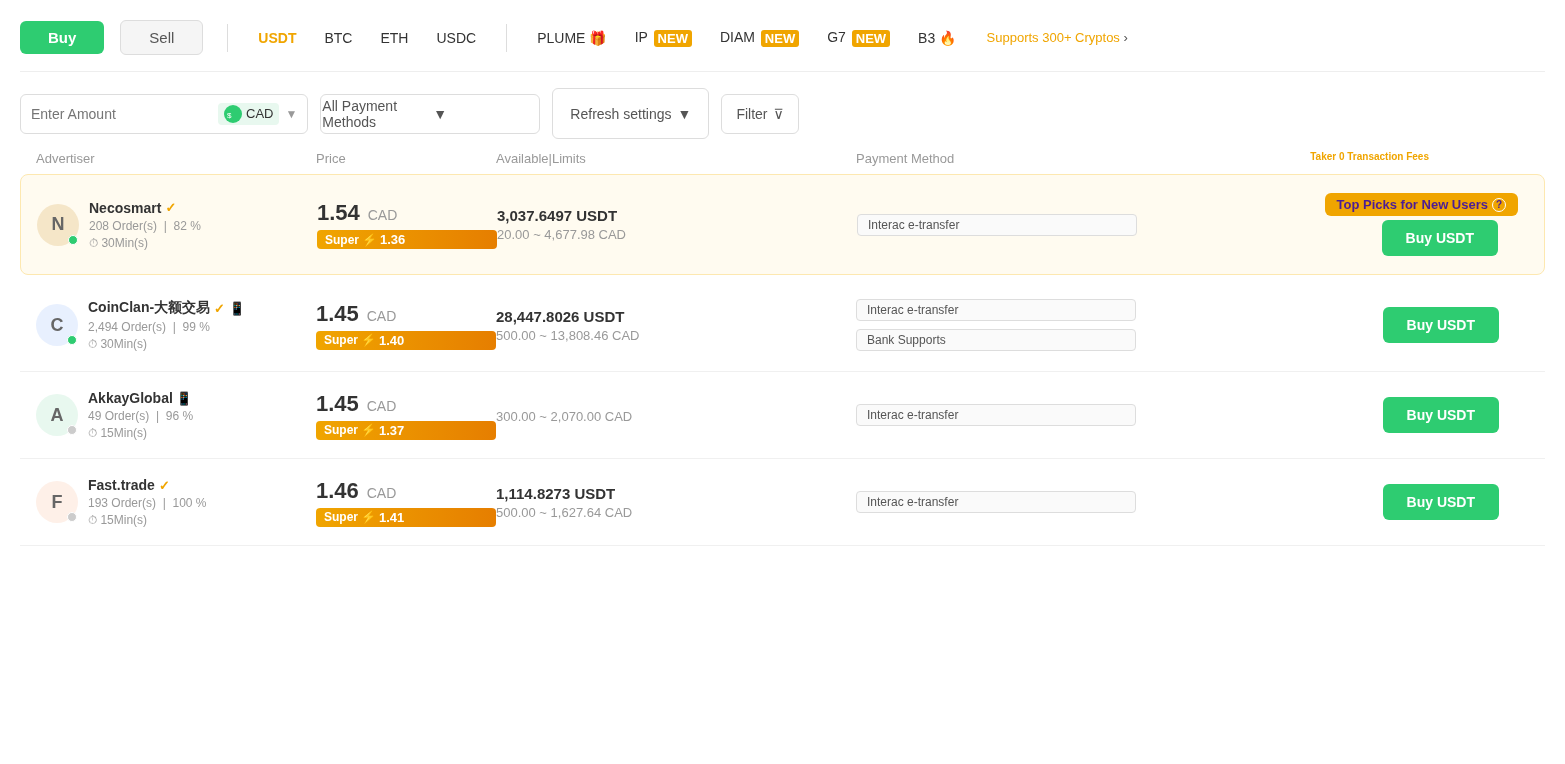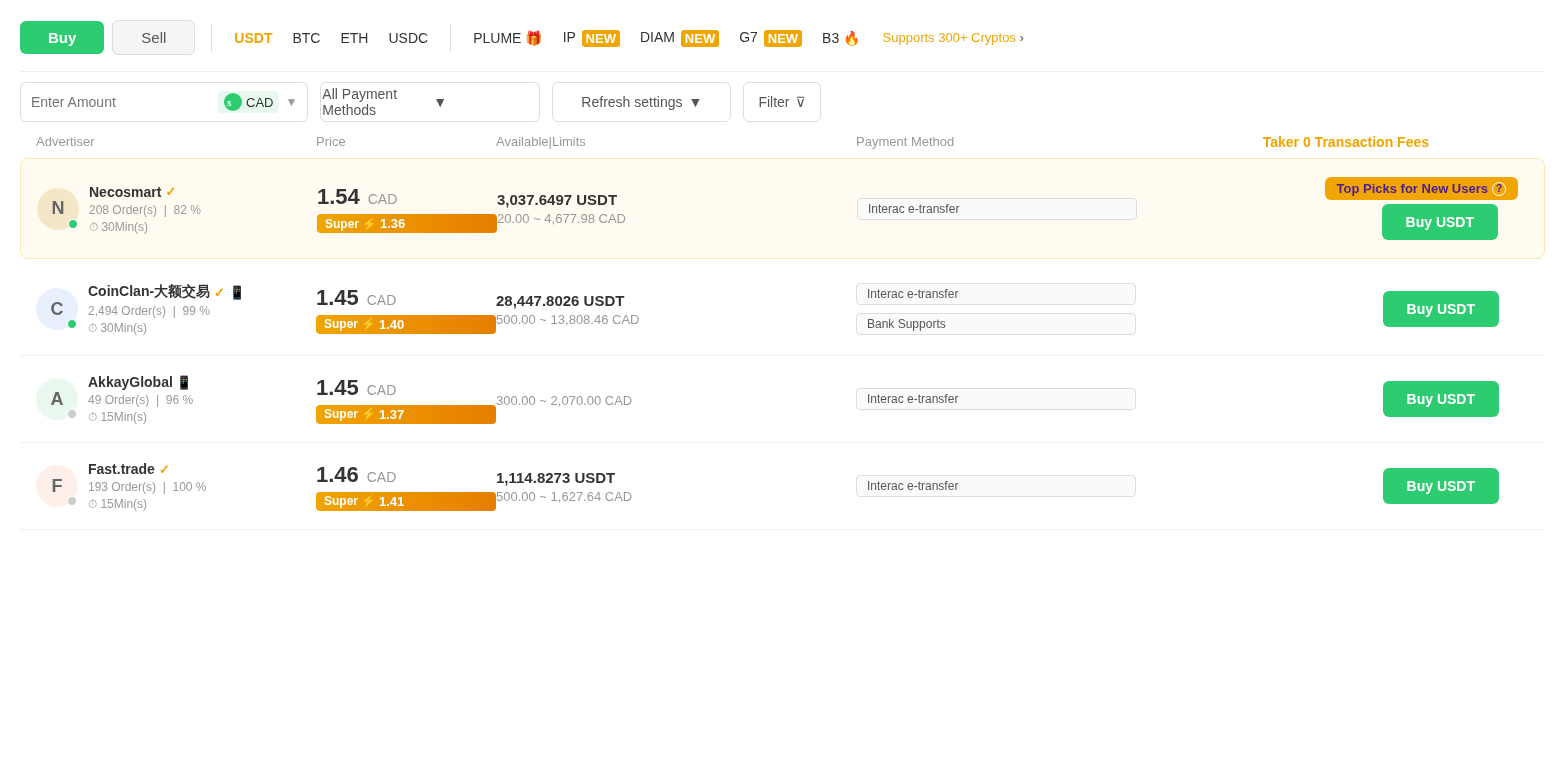--- a/index.html
+++ b/index.html
@@ -1,20 +1,20 @@
 <!DOCTYPE html>
 <html><head>
   <meta charset="utf-8">
   <style>
     * { box-sizing: border-box; margin: 0; padding: 0; }
     body { font-family: -apple-system, BlinkMacSystemFont, 'Segoe UI', sans-serif; background: #f5f5f5; font-size: 14px; color: #333; }
     .container { background: #fff; min-height: 764px; width: 1565px; padding: 12px 20px; }
 
     
-    .top-nav { display: flex; align-items: center; gap: 8px; padding: 8px 0 16px 0; border-bottom: 1px solid #eee; margin-bottom: 10px; }
+    .top-nav { display: flex; align-items: center; gap: 16px; padding: 8px 0 16px 0; border-bottom: 1px solid #eee; margin-bottom: 16px; }
     .btn-buy { background: #2ecc71; color: #fff; border: none; border-radius: 6px; padding: 8px 28px; font-size: 15px; font-weight: 600; cursor: pointer; }
     .btn-sell { background: #f5f5f5; color: #555; border: 1px solid #ddd; border-radius: 6px; padding: 8px 28px; font-size: 15px; font-weight: 500; cursor: pointer; }
     .divider-v { width: 1px; height: 28px; background: #ddd; margin: 0 8px; }
     .nav-coin { color: #f0a500; font-weight: 600; font-size: 14px; cursor: pointer; padding: 4px 6px; }
     .nav-coin-plain { color: #333; font-weight: 500; font-size: 14px; cursor: pointer; padding: 4px 6px; }
     .badge-new { background: #f0a500; color: #fff; font-size: 13px; font-weight: 700; border-radius: 3px; padding: 1px 4px; margin-left: 2px; vertical-align: middle; }
     .fire-icon { color: #e74c3c; font-size: 14px; }
     .gift-icon { font-size: 14px; }
     .supports-more { color: #555; font-size: 13px; cursor: pointer; margin-left: 8px; }
     .supports-more span { color: #f0a500; }
@@ -23,28 +23,28 @@
     .filters-row { display: flex; align-items: center; gap: 12px; margin-bottom: 4px; }
     .filter-input-wrap { display: flex; align-items: center; border: 1px solid #ddd; border-radius: 6px; background: #fff; padding: 0 10px; height: 40px; min-width: 200px; gap: 6px; }
     .filter-input-wrap input { border: none; outline: none; font-size: 14px; color: #999; background: transparent; flex: 1; }
     .coin-badge { display: flex; align-items: center; gap: 4px; background: #e8f8ef; border-radius: 4px; padding: 2px 6px; }
     .coin-badge span { color: #333; font-size: 13px; font-weight: 500; }
     .coin-icon { width: 18px; height: 18px; background: #2ecc71; border-radius: 50%; display: inline-flex; align-items: center; justify-content: center; }
     .coin-icon svg { width: 12px; height: 12px; fill: white; }
     .select-dropdown { display: flex; align-items: center; border: 1px solid #ddd; border-radius: 6px; background: #fff; padding: 0 1px; height: 40px; min-width: 220px; gap: 6px; cursor: pointer; }
     .select-dropdown span { flex: 1; color: #555; font-size: 14px; }
     .chevron { color: #999; font-size: 12px; }
-    .refresh-btn { display: flex; align-items: center; border: 1px solid #ddd; border-radius: 6px; background: #fff; padding: 0 28px; height: 40px; gap: 6px; cursor: pointer; }
+    .refresh-btn { display: flex; align-items: center; border: 1px solid #ddd; border-radius: 6px; background: #fff; padding: 0 17px; height: 51px; gap: 6px; cursor: pointer; }
     .refresh-btn span { color: #555; font-size: 14px; }
     .filter-btn { display: flex; align-items: center; border: 1px solid #ddd; border-radius: 6px; background: #fff; padding: 0 14px; height: 40px; gap: 6px; cursor: pointer; }
     .filter-btn span { color: #555; font-size: 14px; }
 
     
     .table-header { display: grid; grid-template-columns: 280px 180px 360px 280px 1fr; padding: 8px 16px; color: #999; font-size: 13px; }
-    .taker-fees { color: #f0a500; font-size: 14px; font-weight: 600; text-align: right; padding-right: 100px; }
+    .taker-fees { color: #f0a500; font-size: 10px; font-weight: 600; text-align: right; padding-right: 100px; }
 
     
     .advertiser-row { display: grid; grid-template-columns: 280px 180px 360px 280px 1fr; padding: 18px 16px; border-bottom: 1px solid #f0f0f0; align-items: center; }
     .advertiser-row.highlighted { background: #fffbf0; border: 1px solid #fde8b0; border-radius: 8px; margin-bottom: 4px; }
     .advertiser-avatar { width: 42px; height: 42px; border-radius: 50%; display: flex; align-items: center; justify-content: center; font-size: 18px; font-weight: 700; color: #666; background: #f5e6c8; position: relative; }
     .online-dot { width: 10px; height: 10px; background: #2ecc71; border-radius: 50%; position: absolute; bottom: 1px; right: 1px; border: 1px solid #fff; }
     .offline-dot { width: 10px; height: 10px; background: #ccc; border-radius: 50%; position: absolute; bottom: 1px; right: 1px; border: 1px solid #fff; }
     .advertiser-info { display: flex; align-items: center; gap: 10px; }
     .advertiser-details { display: flex; flex-direction: column; gap: 3px; }
     .advertiser-name { font-weight: 600; font-size: 14px; color: #333; display: flex; align-items: center; gap: 4px; }

